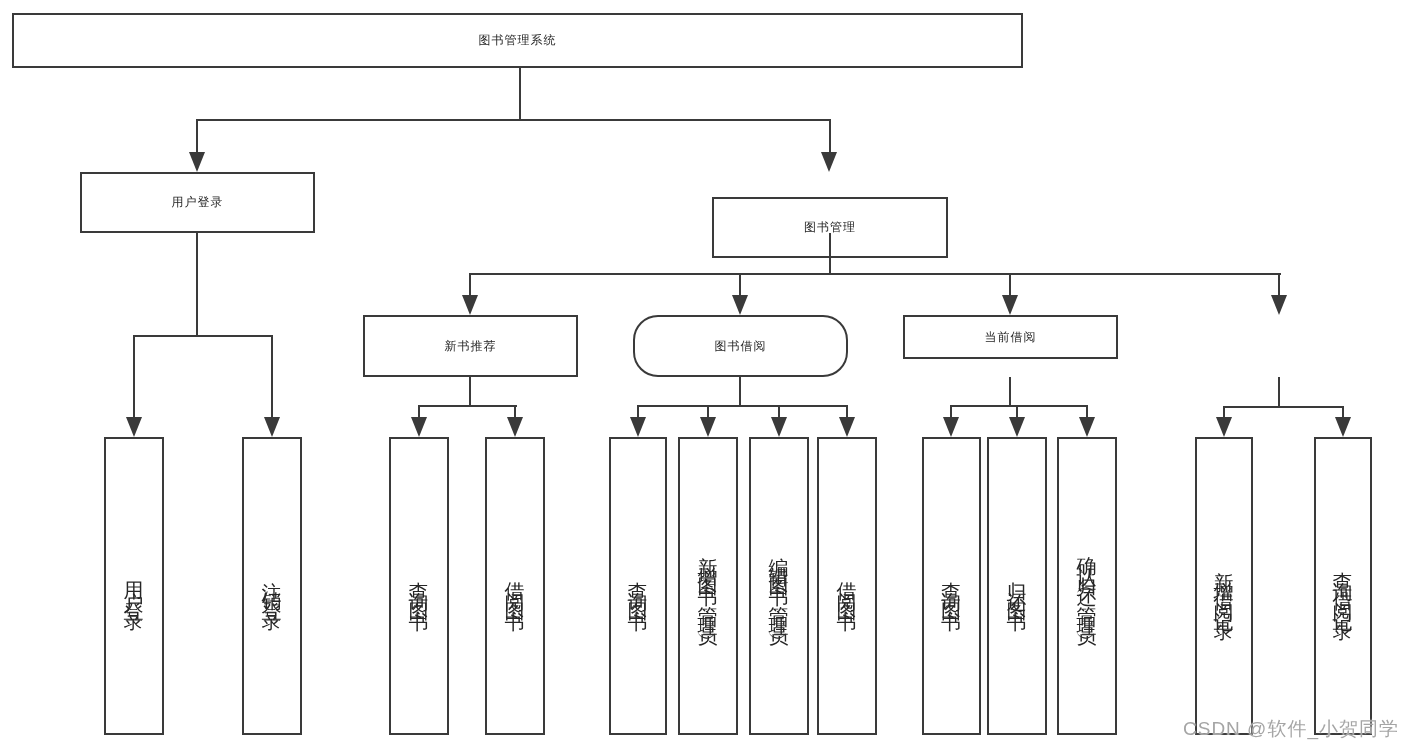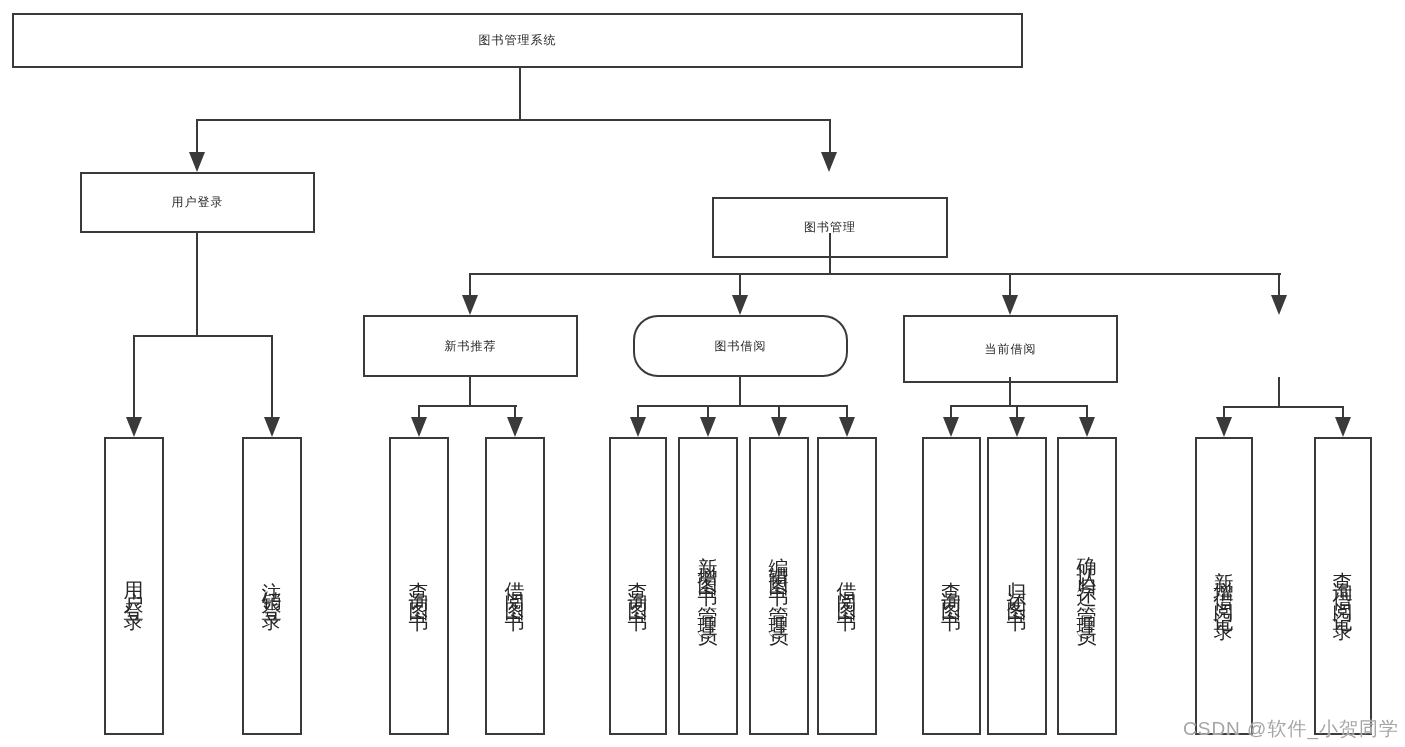--- a/index.html
+++ b/index.html
@@ -90,21 +90,21 @@
   <div class="line" style="left:739px; top:273px; width:2px; height:24px;"></div>
   <div class="line" style="left:1009px; top:273px; width:2px; height:24px;"></div>
   <div class="line" style="left:1278px; top:273px; width:2px; height:24px;"></div>
   <div class="arrow" style="left:462px; top:295px;"></div>
   <div class="arrow" style="left:732px; top:295px;"></div>
   <div class="arrow" style="left:1002px; top:295px;"></div>
   <div class="arrow" style="left:1271px; top:295px;"></div>
 
   <div class="box h" style="left:363px; top:315px; width:215px; height:62px;">新书推荐</div>
   <div class="box h" style="left:633px; top:315px; width:215px; height:62px;border-radius:25px;">图书借阅</div>
-  <div class="box h" style="left:903px; top:315px; width:215px; height:68px;">当前借阅</div>
+  <div class="box h" style="left:903px; top:315px; width:215px; height:44px;">当前借阅</div>
 
   <div class="line" style="left:469px; top:377px; width:2px; height:30px;"></div>
   <div class="line" style="left:418px; top:405px; width:99px; height:2px;"></div>
   <div class="line" style="left:418px; top:405px; width:2px; height:14px;"></div>
   <div class="line" style="left:514px; top:405px; width:2px; height:14px;"></div>
   <div class="arrow" style="left:411px; top:417px;"></div>
   <div class="arrow" style="left:507px; top:417px;"></div>
 
   <div class="line" style="left:739px; top:377px; width:2px; height:30px;"></div>
   <div class="line" style="left:637px; top:405px; width:211px; height:2px;"></div>

